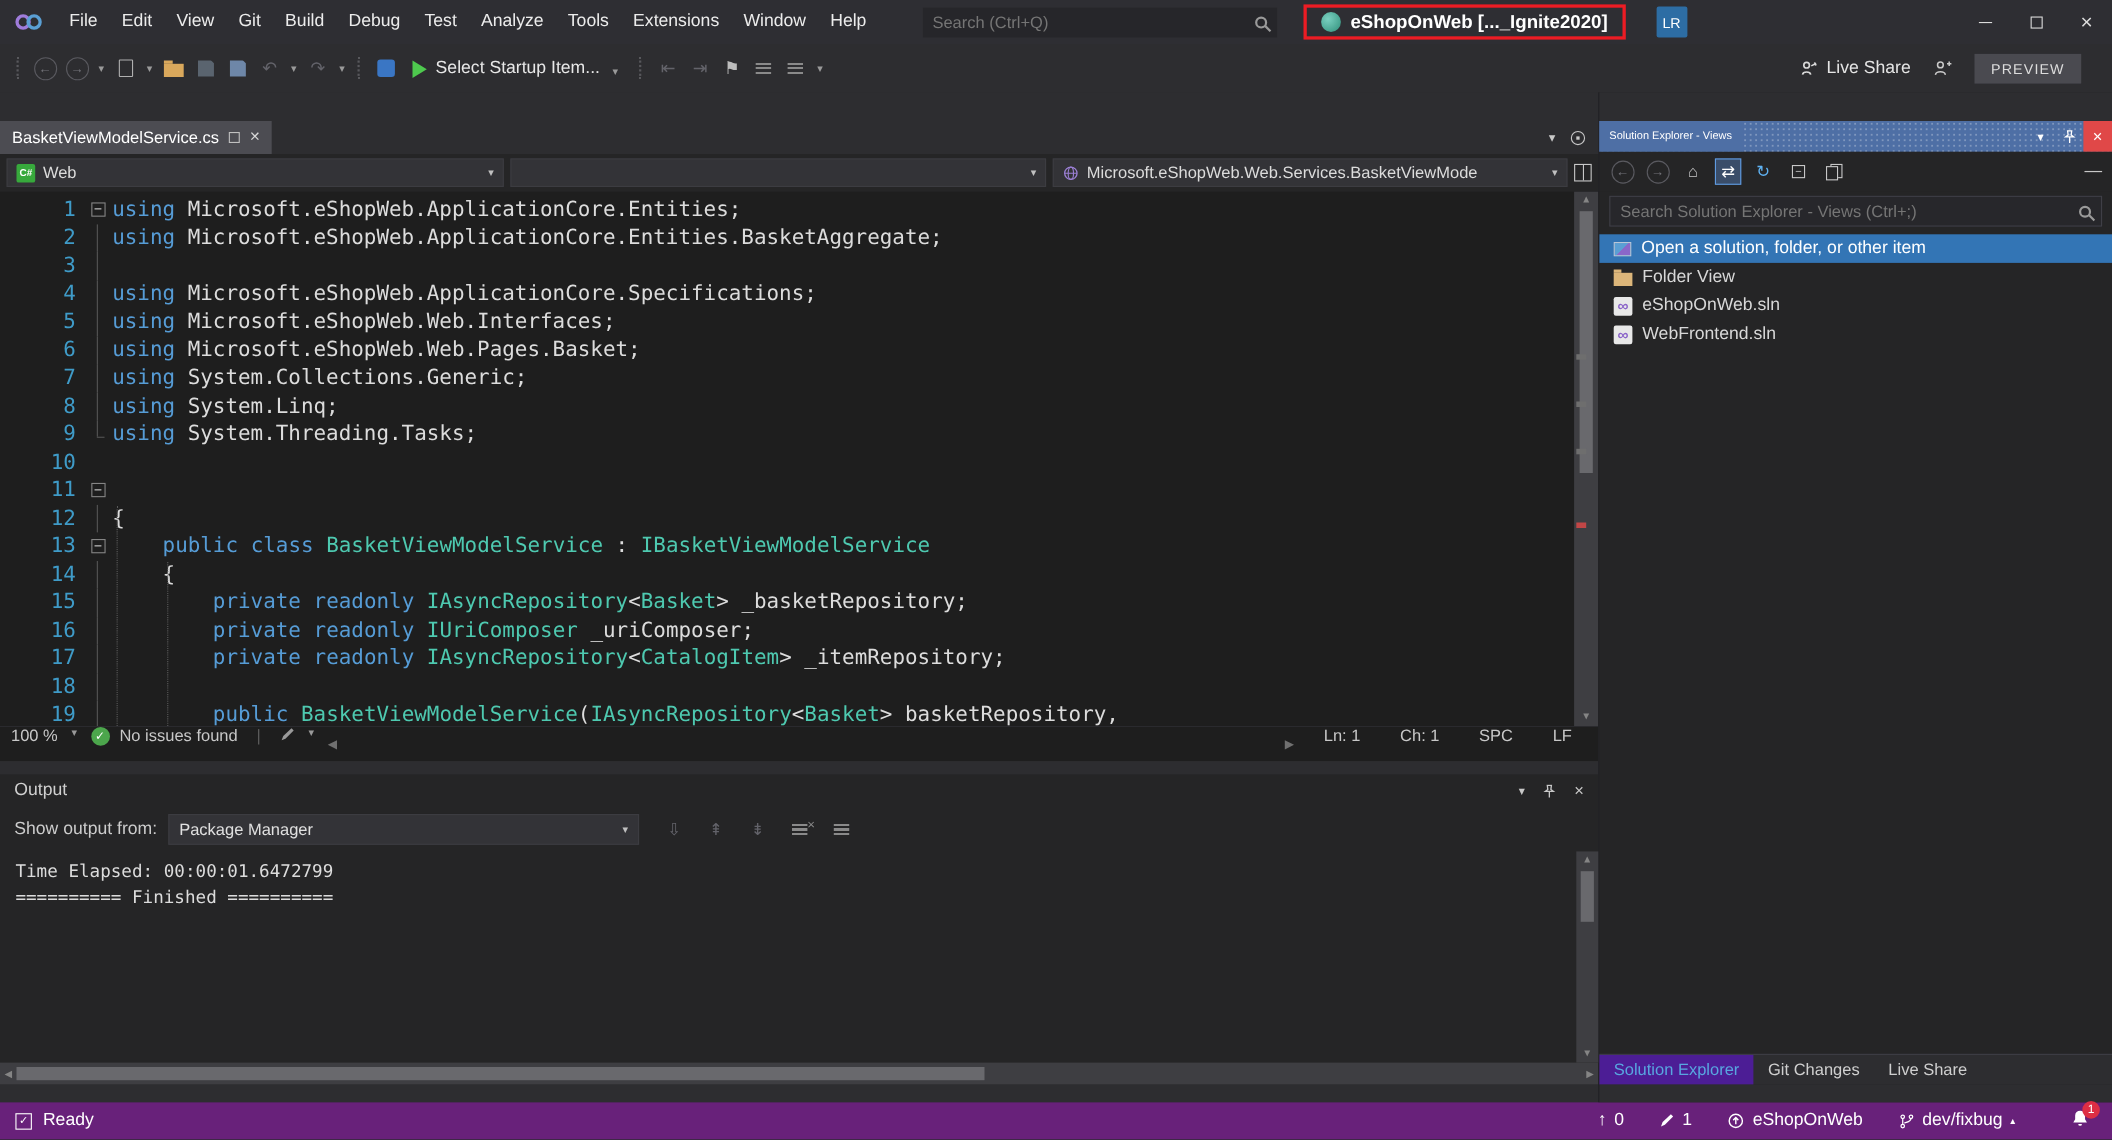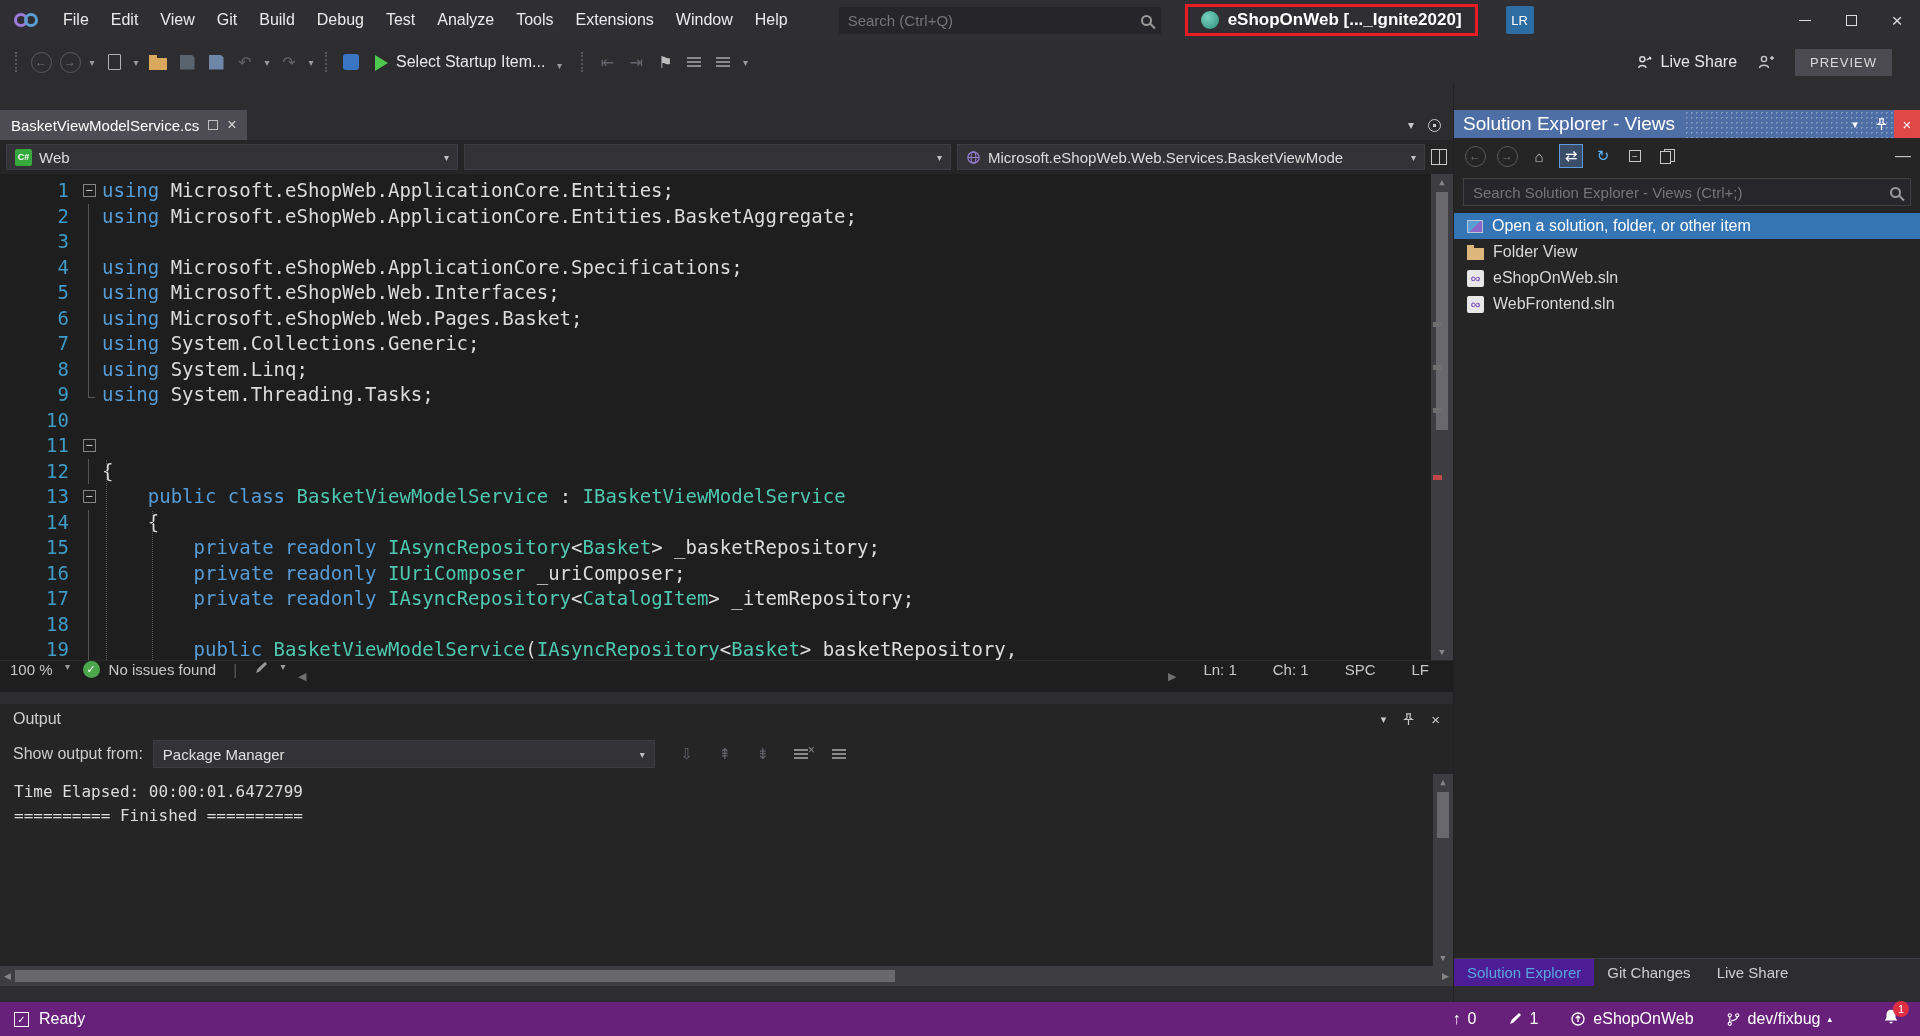--- a/index.html
+++ b/index.html
@@ -92,36 +92,36 @@
   .vsep{color:#5a5a5a;margin:0 8px}
   .htrack{flex:1;display:flex;align-items:center;justify-content:space-between;color:#707070;font-size:11px;align-self:stretch}
   .ed-status .right{display:flex;gap:36px;padding:0 14px 0 18px}
 
   
   .gap-h{height:12px;background:#2d2d30}
   .output{flex:1;background:#252526;display:flex;flex-direction:column}
   .output-header{height:30px;display:flex;align-items:center;padding:0 13px;font-size:16px;color:#d0d0d0}
   .oh-icons{margin-left:auto;display:flex;align-items:center;gap:16px;color:#c8c8c8;font-size:11px}
   .output-toolbar{height:40px;display:flex;align-items:center;padding:0 13px;gap:10px;font-size:16px;color:#cccccc}
-  .out-combo{width:502px;height:28px;background:#333337;border:1px solid #3c3c41;display:flex;align-items:center;padding:0 9px;color:#e0e0e0;font-size:15px}
+  .out-combo{width:428px;height:28px;background:#333337;border:1px solid #3c3c41;display:flex;align-items:center;padding:0 9px;color:#e0e0e0;font-size:15px}
   .out-combo .caret{margin-left:auto;font-size:10px;color:#c0c0c0}
   .ot-icons{display:flex;align-items:center;gap:14px;margin-left:10px}
   .clearx{position:relative}
   .clearx::after{content:"×";position:absolute;right:-7px;top:-6px;color:#8a8a8a;font-size:12px}
   .output-content{flex:1;position:relative;font-family:"DejaVu Sans Mono","Liberation Mono",monospace;font-size:16px;color:#dcdcdc;padding:6px 30px 0 14px}
   .out-line{line-height:24px;white-space:pre}
   .ov-scroll{position:absolute;right:0;top:0;bottom:0;width:20px;background:#3e3e42}
   .ov-thumb{position:absolute;left:4px;right:4px;top:18px;height:46px;background:#69696d}
   .output-hscroll{height:20px;background:#3e3e42;display:flex;align-items:center;color:#858585;font-size:9px;padding:0 4px;gap:4px}
   .h-thumb{height:12px;width:880px;background:#69696d}
 
   
   .rc-spacer{height:26px;background:#2d2d30}
   .se-header{height:28px;background:#4e6fa5;background-image:radial-gradient(rgba(255,255,255,.28) 1px,transparent 1px);background-size:5px 5px;display:flex;align-items:center;color:#fff}
-  .se-title{background:#4e6fa5;font-size:19px;padding:0 10px 0 9px;line-height:28px;white-space:nowrap}
+  .se-title{background:#4e6fa5;font-size:10px;padding:0 10px 0 9px;line-height:28px;white-space:nowrap}
   .se-h-icons{margin-left:auto;display:flex;align-items:center;height:28px}
   .se-h-ic{width:26px;height:28px;display:flex;align-items:center;justify-content:center;font-size:11px;color:#fff}
   .se-close{width:26px;height:28px;background:#e04848;color:#fff;font-size:15px;display:flex;align-items:center;justify-content:center}
   .se-toolbar{height:36px;display:flex;align-items:center;gap:8px;padding:0 9px;background:#252526}
   .se-ic{width:24px;height:24px;display:flex;align-items:center;justify-content:center;font-size:15px;color:#c8c8c8}
   .se-ic.dis{color:#63636a}
   .se-ic.active{background:#3a4d69;border:1px solid #5f9be0;color:#fff}
   .refresh{color:#5fb2f2}
   .i-minusbox{width:12px;height:12px;border:1px solid #c8c8c8;display:flex;align-items:center;justify-content:center;font-size:10px;color:#c8c8c8}
   .i-copy{position:relative;width:15px;height:15px}

